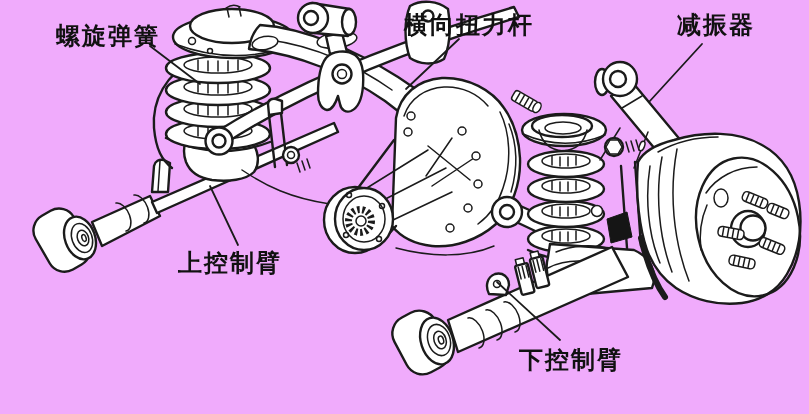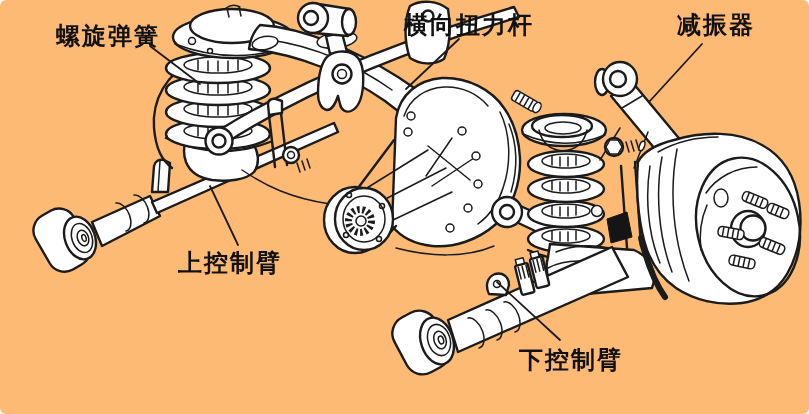--- a/index.html
+++ b/index.html
@@ -1,16 +1,16 @@
 <!DOCTYPE html>
 <html><head>
 <meta charset="utf-8">
 <style>
   html,body{margin:0;padding:0;background:#ffffff;}
-  .stage{position:relative;width:809px;height:414px;background:#fdba74;overflow:hidden;border-radius:6px;}
+  .stage{position:relative;width:809px;height:414px;background:#f0abfc;overflow:hidden;}
   svg{display:block;}
   .ln{fill:none;stroke:#1b1b1b;stroke-width:2.4;stroke-linecap:round;stroke-linejoin:round;}
   .th{stroke-width:1.5;}
   .wh{fill:#ffffff;}
   .blk{fill:#151515;stroke:#151515;}
   .lead{fill:none;stroke:#1b1b1b;stroke-width:1.8;stroke-linecap:round;}
   .lbl{font-family:"Liberation Sans","DejaVu Sans",sans-serif;font-size:24px;font-weight:700;
        letter-spacing:2px;fill:#111;}
 </style>
 </head>

